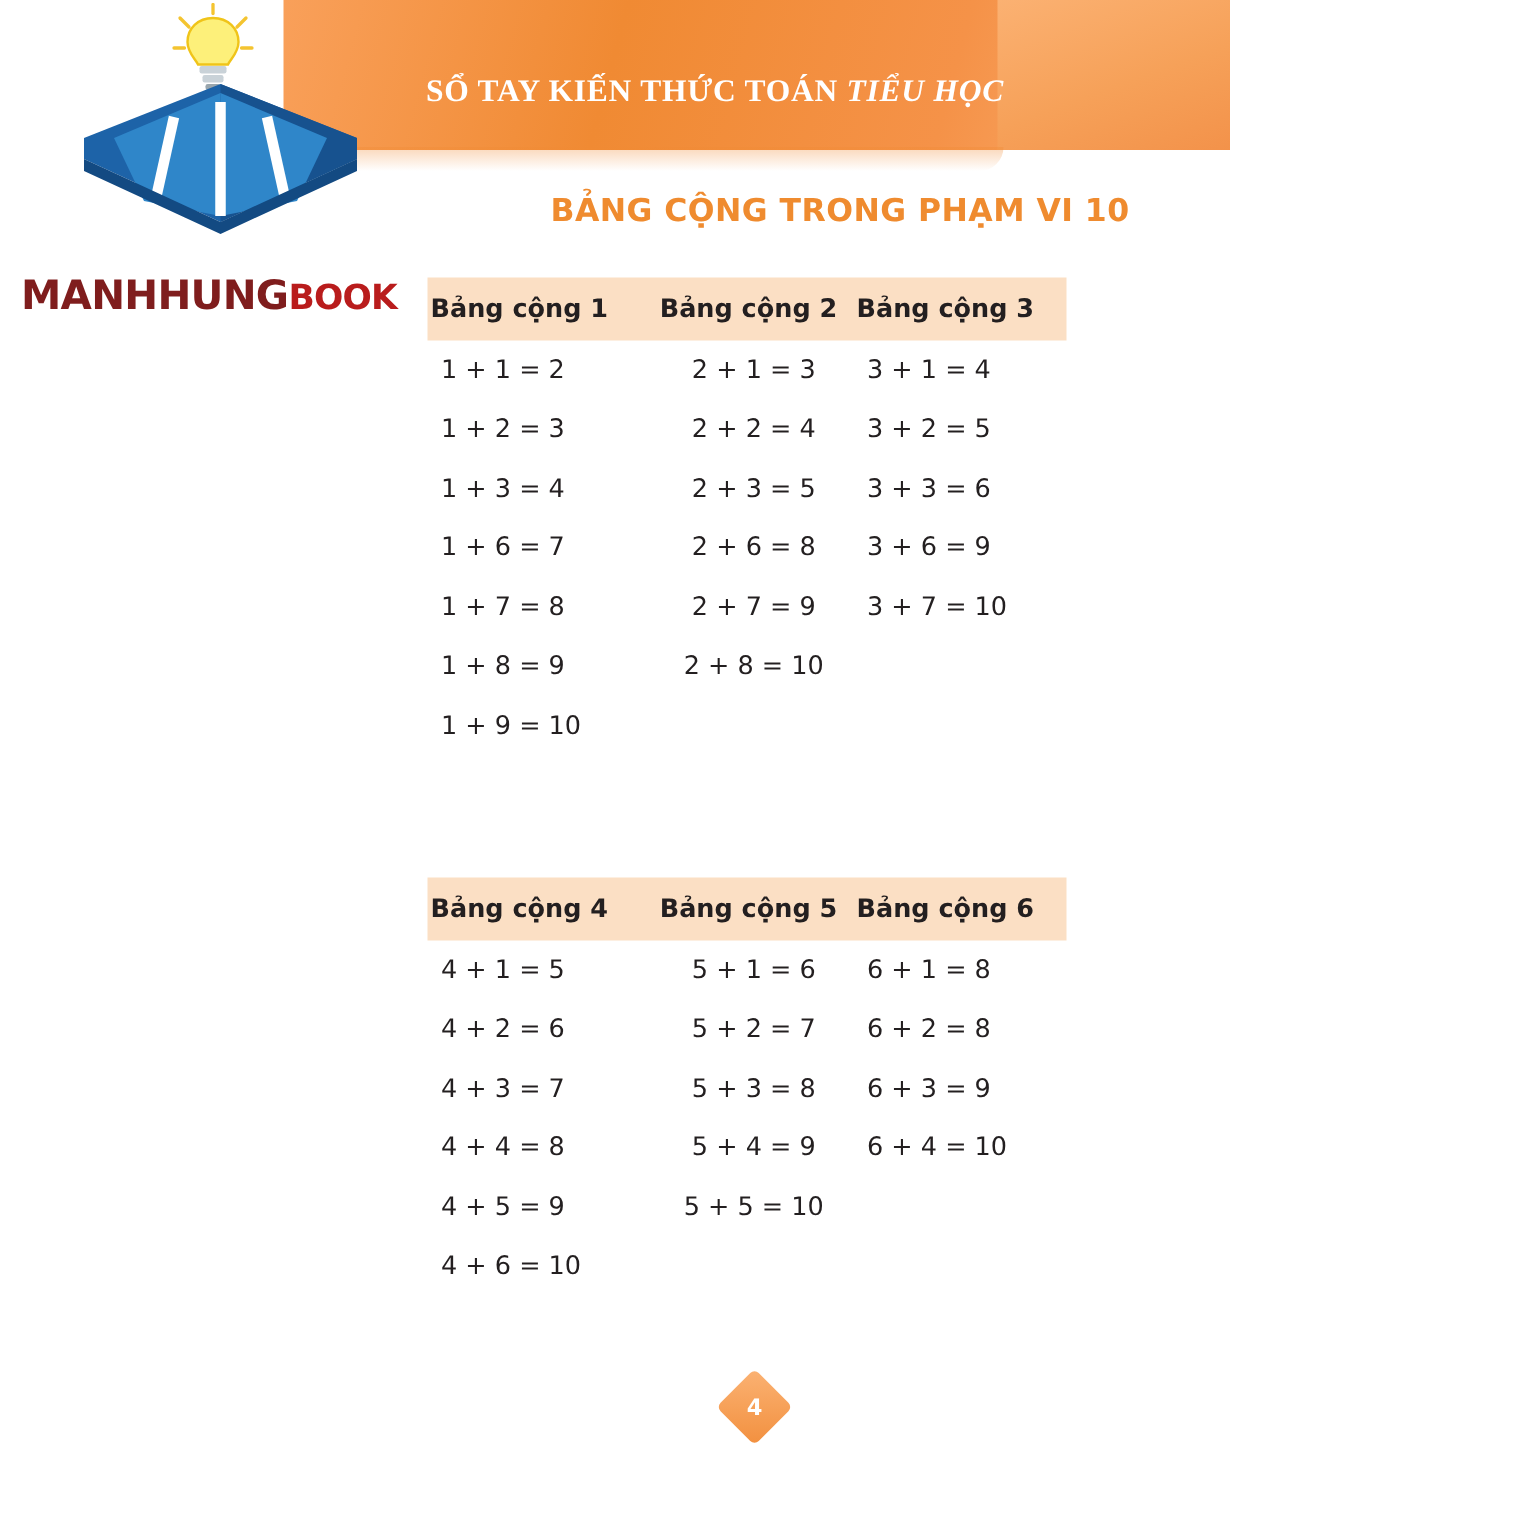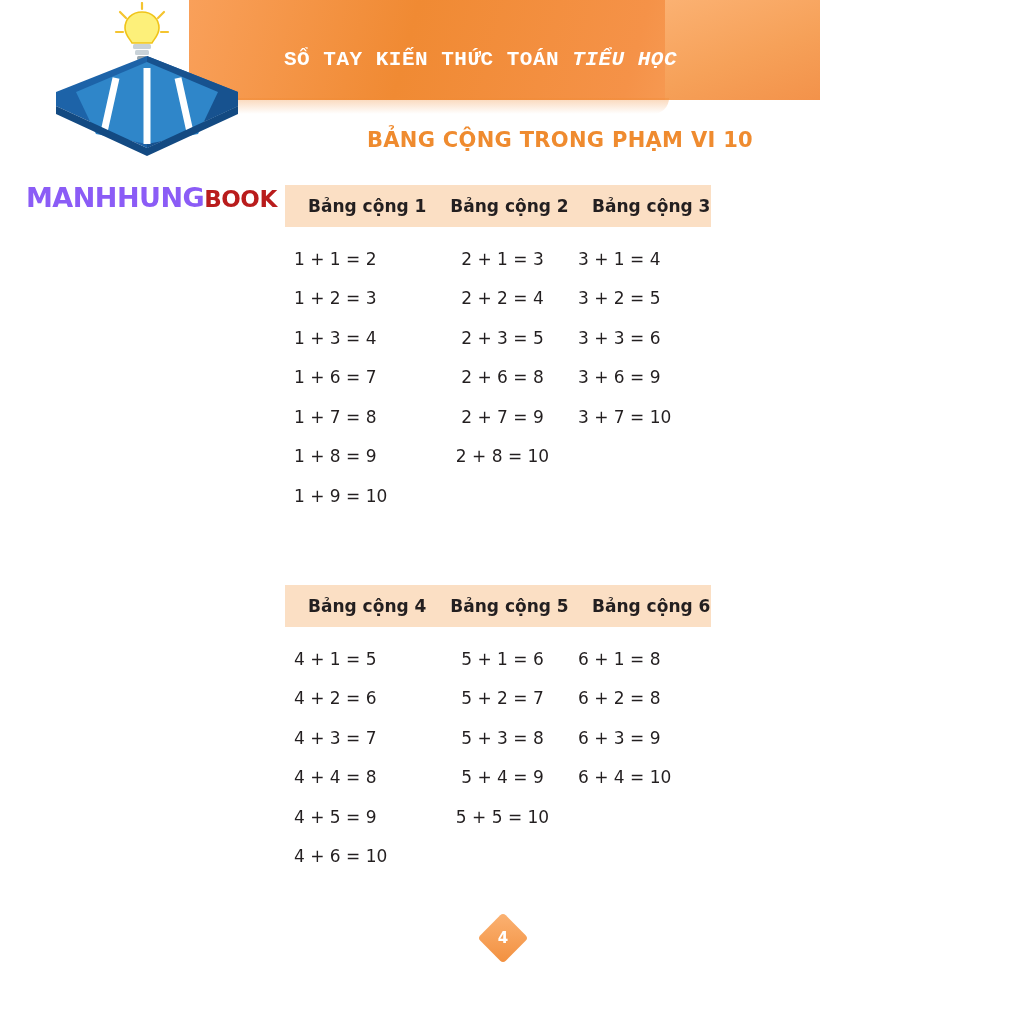--- a/index.html
+++ b/index.html
@@ -46,21 +46,21 @@
     left: 0;
     width: 480px;
     height: 16px;
     background: linear-gradient(180deg, rgba(240,138,51,0.35) 0%, rgba(240,138,51,0) 100%);
     border-bottom-right-radius: 40px;
   }
   .header-title {
     position: absolute;
     top: 48px;
     left: 95px;
-    font-family: Liberation Mono, monospace;
+    font-family: Liberation Serif, serif;
     font-size: 21px;
     font-weight: bold;
     color: #ffffff;
     letter-spacing: 0.5px;
     white-space: nowrap;
   }
   .header-title .italic-part {
     font-style: italic;
   }
 
@@ -89,21 +89,21 @@
   .logo-text {
     position: absolute;
     top: 182px;
     left: 4px;
     font-family: "DejaVu Sans", sans-serif;
     font-size: 27px;
     font-weight: bold;
     letter-spacing: -0.5px;
     white-space: nowrap;
   }
-  .logo-text .manhhung { color: #8b5cf6; margin-left: 12px; }
+  .logo-text .manhhung { color: #7f1d1d; }
   .logo-text .book { color: #b91c1c; font-size: 23px; }
 
   
   .page-title {
     position: absolute;
     top: 128px;
     left: 290px;
     width: 540px;
     text-align: center;
     font-family: "DejaVu Sans", sans-serif;
@@ -126,29 +126,29 @@
     display: flex;
     background: #fbdfc4;
     height: 42px;
     align-items: center;
   }
   .thead-cell {
     font-family: "DejaVu Sans", sans-serif;
     font-size: 17px;
     font-weight: bold;
     color: #231f20;
-    padding-left: 23px;
+    padding-left: 2px;
     box-sizing: border-box;
   }
   .col-1 { width: 142px; }
   .col-2 { width: 142px; text-align: center; }
   .col-3 { width: 142px; }
 
   .tbody {
-    padding-top: 12px;
+    padding-top: 0;
   }
   .trow {
     display: flex;
     height: 39.5px;
     align-items: center;
   }
   .tcell {
     font-family: "DejaVu Sans", sans-serif;
     font-size: 17px;
     color: #231f20;

